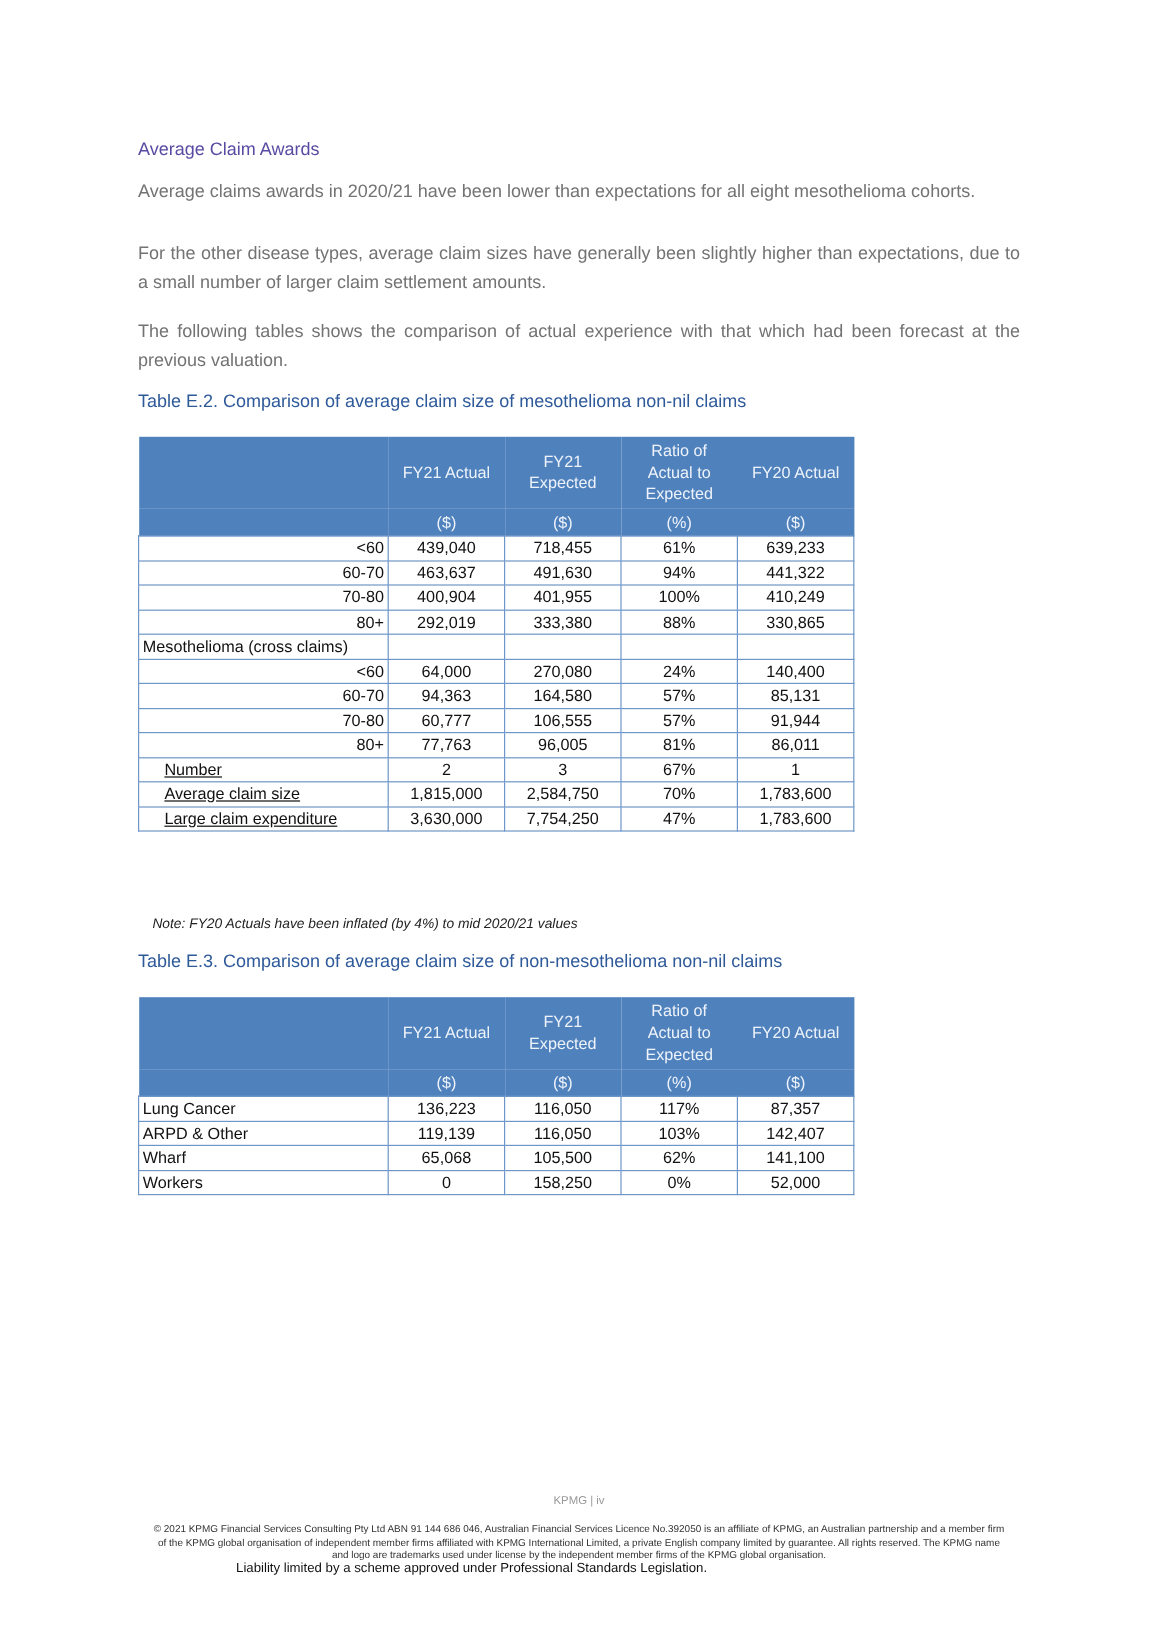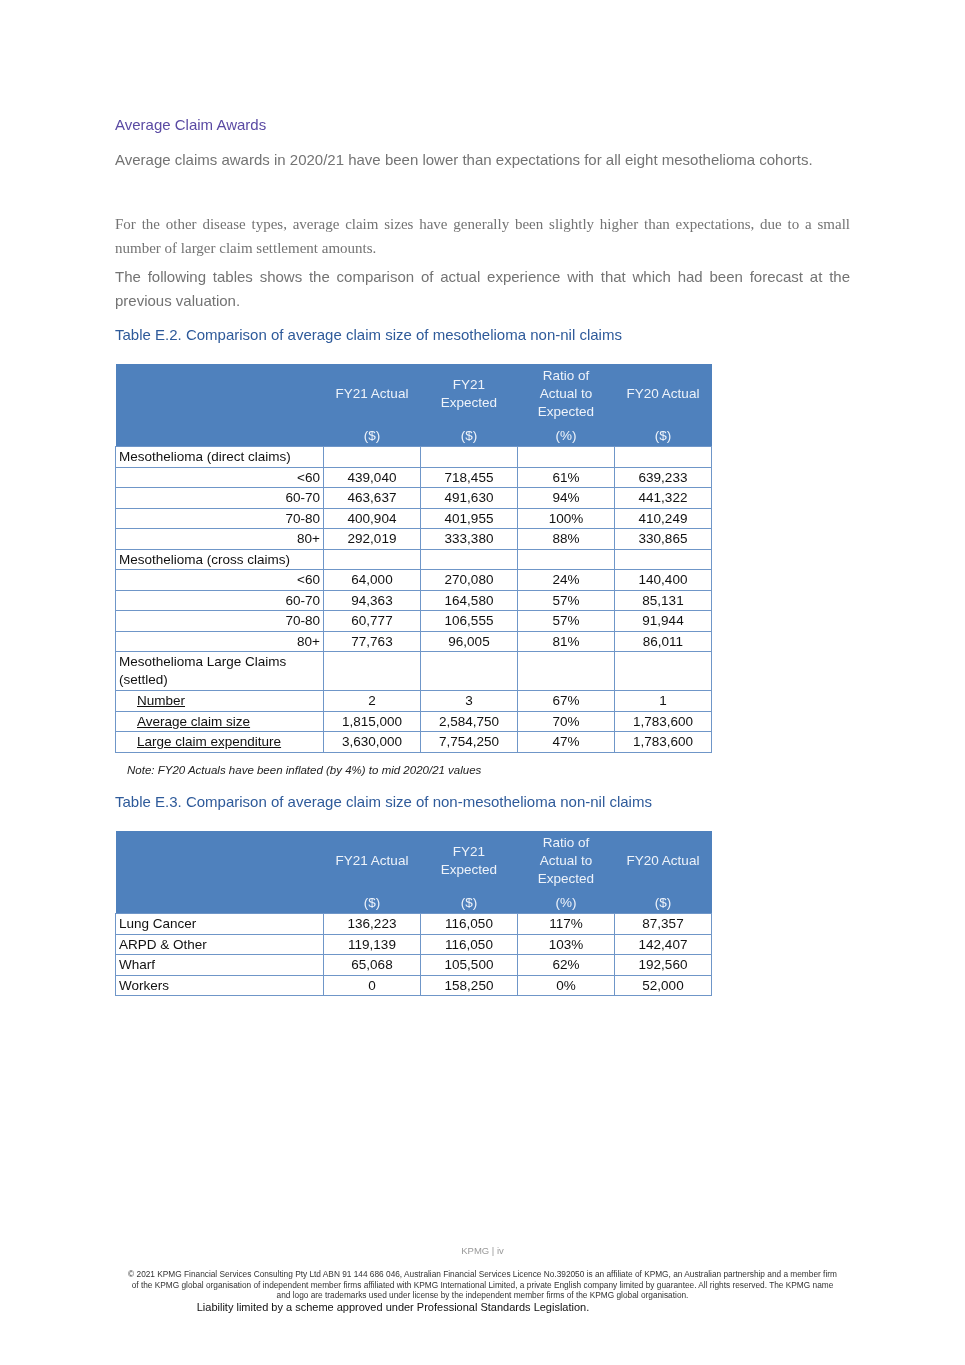--- a/index.html
+++ b/index.html
@@ -21,21 +21,21 @@
   .footer-page { position:absolute; top:1245px; left:0; width:965px; text-align:center; font-size:9.5px; color:#999; }
   .footer-legal { position:absolute; top:1269px; left:125px; width:715px; text-align:center; font-size:8.3px; line-height:10.5px; color:#333; }
   .footer-liab { position:absolute; top:1301px; left:0; width:786px; text-align:center; font-size:11px; color:#111; }
 </style>
 </head>
 <body>
 
 <div class="page">
   <div class="heading">Average Claim Awards</div>
   <div class="para" style="top:148px;">Average claims awards in 2020/21 have been lower than expectations for all eight mesothelioma cohorts.</div>
-  <div class="para" style="top:212px;font-family:Liberation Serif, serif;">For the other disease types, average claim sizes have generally been slightly higher than expectations, due to a small number of larger claim settlement amounts.</div>
+  <div class="para" style="top:200px;">For the other disease types, average claim sizes have generally been slightly higher than expectations, due to a small number of larger claim settlement amounts.</div>
   <div class="para" style="top:265px;">The following tables shows the comparison of actual experience with that which had been forecast at the previous valuation.</div>
 
   <div class="caption" style="top:326px;">Table E.2. Comparison of average claim size of mesothelioma non-nil claims</div>
 
   <table class="dt" style="top:364px;">
     <colgroup>
         <col class="c0">
         <col class="c1">
         <col class="c2">
         <col class="c3">
@@ -52,27 +52,20 @@
       <tr class="hdr-unit">
         <th></th>
         <th>($)</th>
         <th>($)</th>
         <th>(%)</th>
         <th>($)</th>
       </tr>
     </thead>
     <tbody>
       <tr>
-        <td class="lbl">Mesothelioma (direct claims)</td>
-          <td></td>
-          <td></td>
-          <td></td>
-          <td></td>
-      </tr>
-      <tr>
         <td class="rgt">&lt;60</td>
         <td>439,040</td>
         <td>718,455</td>
         <td>61%</td>
         <td>639,233</td>
       </tr>
       <tr>
         <td class="rgt">60-70</td>
         <td>463,637</td>
         <td>491,630</td>
@@ -123,27 +116,20 @@
         <td>91,944</td>
       </tr>
       <tr>
         <td class="rgt">80+</td>
         <td>77,763</td>
         <td>96,005</td>
         <td>81%</td>
         <td>86,011</td>
       </tr>
 
-      <tr>
-        <td class="lbl" style="line-height:18px; padding-top:1px; padding-bottom:1px;">Mesothelioma Large Claims (settled)</td>
-          <td></td>
-          <td></td>
-          <td></td>
-          <td></td>
-      </tr>
       <tr>
         <td class="ind">Number</td>
         <td>2</td>
         <td>3</td>
         <td>67%</td>
         <td>1</td>
       </tr>
       <tr>
         <td class="ind">Average claim size</td>
         <td>1,815,000</td>
@@ -202,21 +188,21 @@
         <td>119,139</td>
         <td>116,050</td>
         <td>103%</td>
         <td>142,407</td>
       </tr>
       <tr>
         <td class="lbl">Wharf</td>
         <td>65,068</td>
         <td>105,500</td>
         <td>62%</td>
-        <td>192,560</td>
+        <td>141,100</td>
       </tr>
       <tr>
         <td class="lbl">Workers</td>
         <td>0</td>
         <td>158,250</td>
         <td>0%</td>
         <td>52,000</td>
       </tr>
     </tbody>
   </table>

